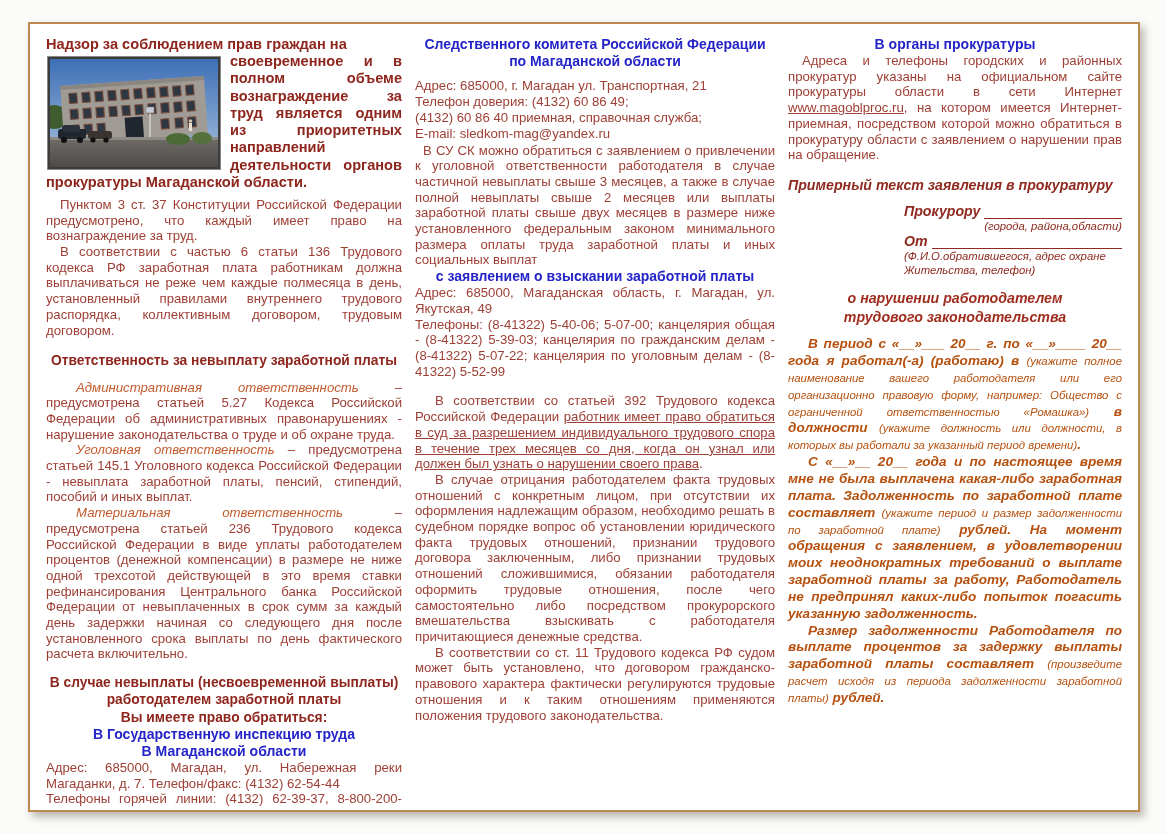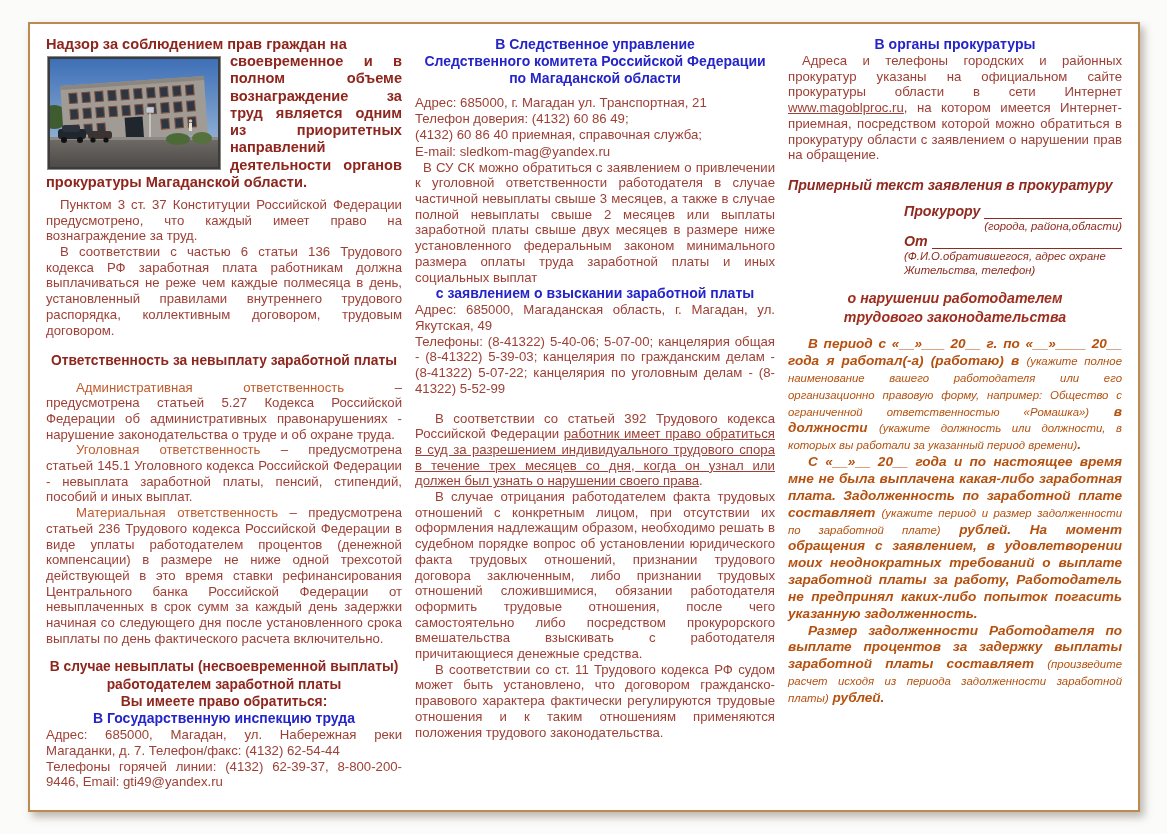--- a/index.html
+++ b/index.html
@@ -26,21 +26,21 @@
   
   .body-p{color:#9e4036;font-size:13.2px;line-height:1.19;text-align:justify;text-indent:14px;}
   .no-ind{text-indent:0;}
   .big-ind{text-indent:30px;}
   .mid-ind{text-indent:20px;}
   .sm-ind{text-indent:8px;}
   .addr-line{color:#9e4036;font-size:13.2px;line-height:1.22;text-align:left;}
   .h-blue{color:#2424c8;font-weight:bold;text-align:center;font-size:14px;line-height:1.22;}
   .sec-h{color:#8e261d;font-weight:bold;text-align:center;font-size:13.8px;line-height:1.25;}
   .u{text-decoration:underline;}
-  .lead{color:#c25b2d;}
+  .lead{color:#c25b2d;font-style:italic;}
 
   
   .intro-lead{color:#8e261d;font-weight:bold;font-size:14.6px;line-height:1.18;text-align:justify;}
   .intro-rest{color:#8e261d;font-weight:bold;font-size:14.6px;line-height:1.18;text-align:justify;}
   .photo{
     float:left;width:168px;height:108px;border:2px solid #3c3c3c;outline:1px solid #888;
     margin:4px 10px 3px 2px;background:#7e93b5;
   }
   .clear{clear:both;}
   .mt6{margin-top:6px;} .mt12{margin-top:12px;} .mt14{margin-top:14px;}
@@ -145,27 +145,27 @@
 
     <p class="body-p big-ind"><span class="lead">Административная ответственность</span><span> – предусмотрена статьей 5.27 Кодекса Российской Федерации об административных правонарушениях - нарушение законодательства о труде и об охране труда.</span></p>
     <p class="body-p big-ind"><span class="lead">Уголовная ответственность</span><span> – предусмотрена статьей 145.1 Уголовного кодекса Российской Федерации - невыплата заработной платы, пенсий, стипендий, пособий и иных выплат.</span></p>
     <p class="body-p big-ind"><span class="lead">Материальная ответственность</span><span> – предусмотрена статьей 236 Трудового кодекса Российской Федерации в виде уплаты работодателем процентов (денежной компенсации) в размере не ниже одной трехсотой действующей в это время ставки рефинансирования Центрального банка Российской Федерации от невыплаченных в срок сумм за каждый день задержки начиная со следующего дня после установленного срока выплаты по день фактического расчета включительно.</span></p>
 
     <div class="mt12">
       <p class="sec-h">В случае невыплаты (несвоевременной выплаты)</p>
       <p class="sec-h">работодателем заработной платы</p>
       <p class="sec-h">Вы имеете право обратиться:</p>
       <p class="h-blue">В Государственную инспекцию труда</p>
+      <p class="h-blue">В Магаданской области</p>
     </div>
     <p class="body-p no-ind">Адрес: 685000, Магадан, ул. Набережная реки Магаданки, д. 7. Телефон/факс: (4132) 62-54-44</p>
     <p class="body-p no-ind">Телефоны горячей линии: (4132) 62-39-37, 8-800-200-9446, Email: gti49@yandex.ru</p>
   </div>
 
   <div class="col col2">
-    <p class="h-blue">В Следственное управление</p>
     <p class="h-blue">Следственного комитета Российской Федерации</p>
     <p class="h-blue mb8">по Магаданской области</p>
     <p class="addr-line">Адрес: 685000, г. Магадан ул. Транспортная, 21</p>
     <p class="addr-line">Телефон доверия: (4132) 60 86 49;</p>
     <p class="addr-line">(4132) 60 86 40 приемная, справочная служба;</p>
     <p class="addr-line">E-mail: sledkom-mag@yandex.ru</p>
     <p class="body-p sm-ind">В СУ СК можно обратиться с заявлением о привлечении к уголовной ответственности работодателя в случае частичной невыплаты свыше 3 месяцев, а также в случае полной невыплаты свыше 2 месяцев или выплаты заработной платы свыше двух месяцев в размере ниже установленного федеральным законом минимального размера оплаты труда заработной платы и иных социальных выплат</p>
 
     <p class="h-blue">с заявлением о взыскании заработной платы</p>
     <p class="body-p no-ind">Адрес: 685000, Магаданская область, г. Магадан, ул. Якутская, 49</p>

